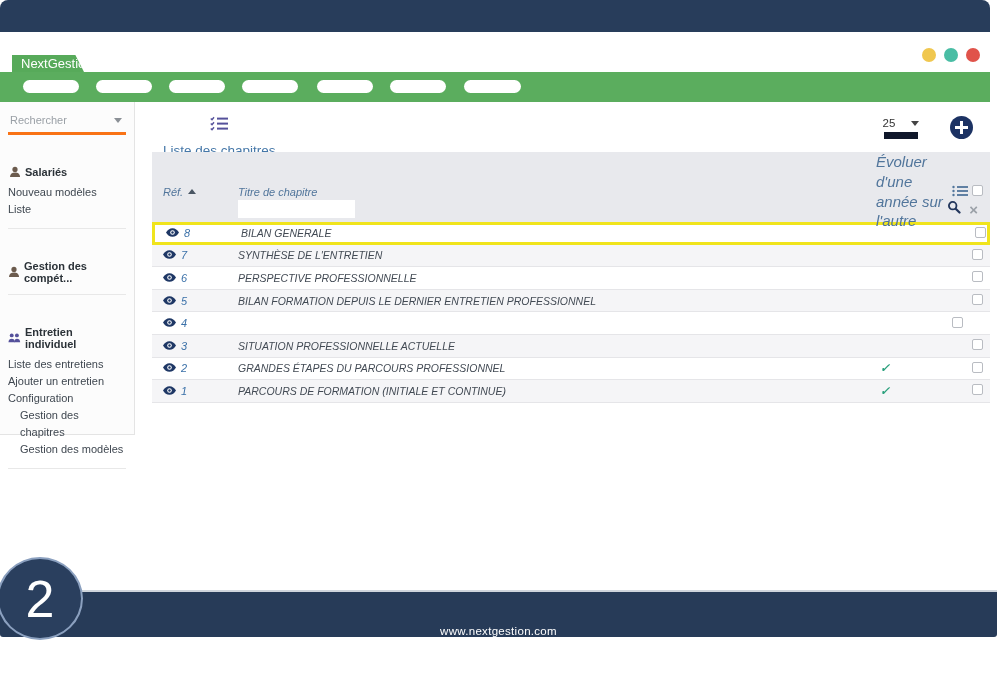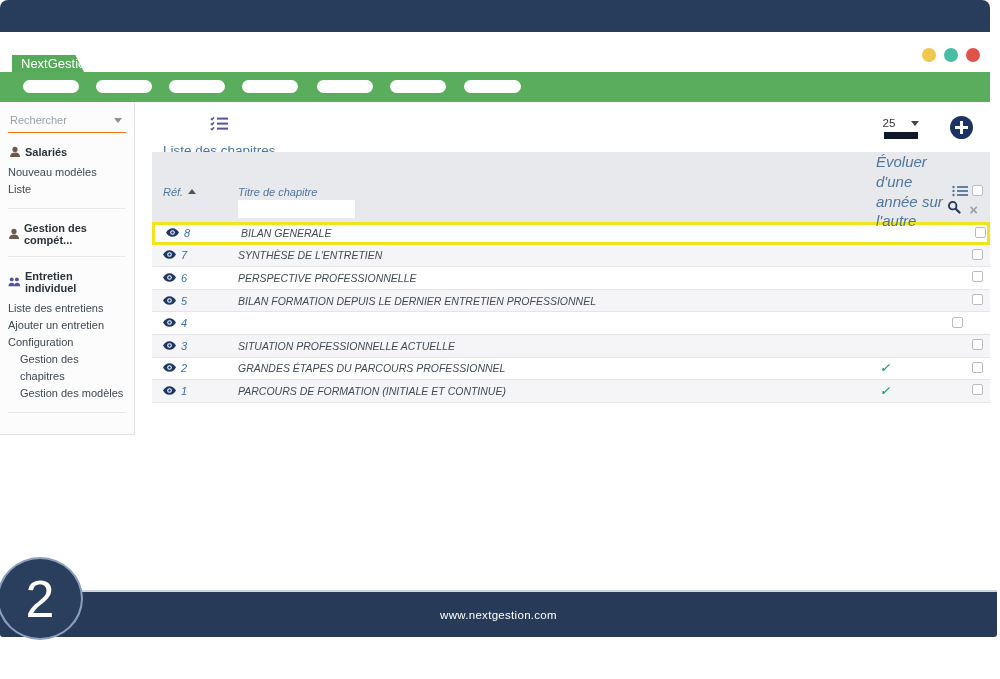--- a/index.html
+++ b/index.html
@@ -18,25 +18,25 @@
   .dot { width:14px; height:14px; border-radius:50%; }
 
   .navbar { position:absolute; left:0; top:72px; width:990px; height:30px; background:#5bad5e; }
   .pill { position:absolute; top:8px; height:13px; width:56px; background:#fff; border-radius:7px; }
 
   
   .sidebar { position:absolute; left:0; top:102px; width:135px; height:333px;
              background:#fcfcfc; border-right:1px solid #e4e4e4; border-bottom:1px solid #e4e4e4;
              padding:10px 8px 0 8px; font-size:11px; color:#3f4750; }
   .search-select { display:flex; justify-content:space-between; align-items:center;
-                   color:#9aa0a6; padding:2px 4px 6px 2px; border-bottom:1px solid #f97316; }
+                   color:#9aa0a6; padding:2px 4px 6px 2px; border-bottom:3px solid #f97316; }
   .caret-down { width:0; height:0; border-left:4px solid transparent; border-right:4px solid transparent;
                 border-top:5px solid #8b9096; }
   .sb-section { display:flex; align-items:center; gap:4px; font-weight:bold; color:#2b3238;
-                margin-top:13px; margin-bottom:6px; }
+                margin-top:31px; margin-bottom:6px; }
   .sb-item { line-height:17px; cursor:pointer; }
   .sb-sub { padding-left:12px; }
   .sb-div { border-top:1px solid #e8e8e8; margin-top:10px; }
   .sb-icon { display:inline-flex; width:13px; justify-content:center; }
 
   
   .title-row { position:absolute; left:163px; top:116px; display:flex; align-items:center; gap:8px;flex-direction:column; }
   .page-title { font-size:13.5px; color:#4577a8; }
   .page-count { font-size:13px; color:#a7abb0; }
   .size-select { position:absolute; left:884px; top:117px; width:34px; text-align:center;
@@ -70,21 +70,21 @@
   .trow:nth-child(odd) { background:#f5f5f7; }
   .trow.highlight { background:#fff; border:3px solid #f0e41c; }
   .cell-ref { padding-left:11px; display:flex; align-items:center; gap:5px; }
   .refnum { color:#3a70a8; font-size:11px; }
   .cell-evolve { color:#2aa07c; font-weight:bold; font-size:12px; padding-left:4px; }
   .cb { width:11px; height:11px; border:1.5px solid #b9bcc2; border-radius:2px; background:#fff;
         display:inline-block; cursor:pointer; }
 
   
   .footer { position:absolute; left:0; top:590px; width:997px; height:47px; background:#273b58;
-            border-top:2px solid #cfd5dc; display:flex; align-items:center; justify-content:center;
+            border-top:2px solid #cfd5dc; display:flex; align-items:flex-end; justify-content:center;
             color:#fff; font-size:11.5px; letter-spacing:.3px; border-radius:0 0 3px 3px; }
   .step-circle { position:absolute; left:-3px; top:557px; width:86px; height:83px; border-radius:50%;
                  background:#2a3f5e; border:2px solid #8ba0bf; color:#fff; font-size:52px;
                  display:flex; align-items:center; justify-content:center; z-index:5; font-weight:300; }
 </style>
 </head>
 <body>
 
 <div id="page">
 

